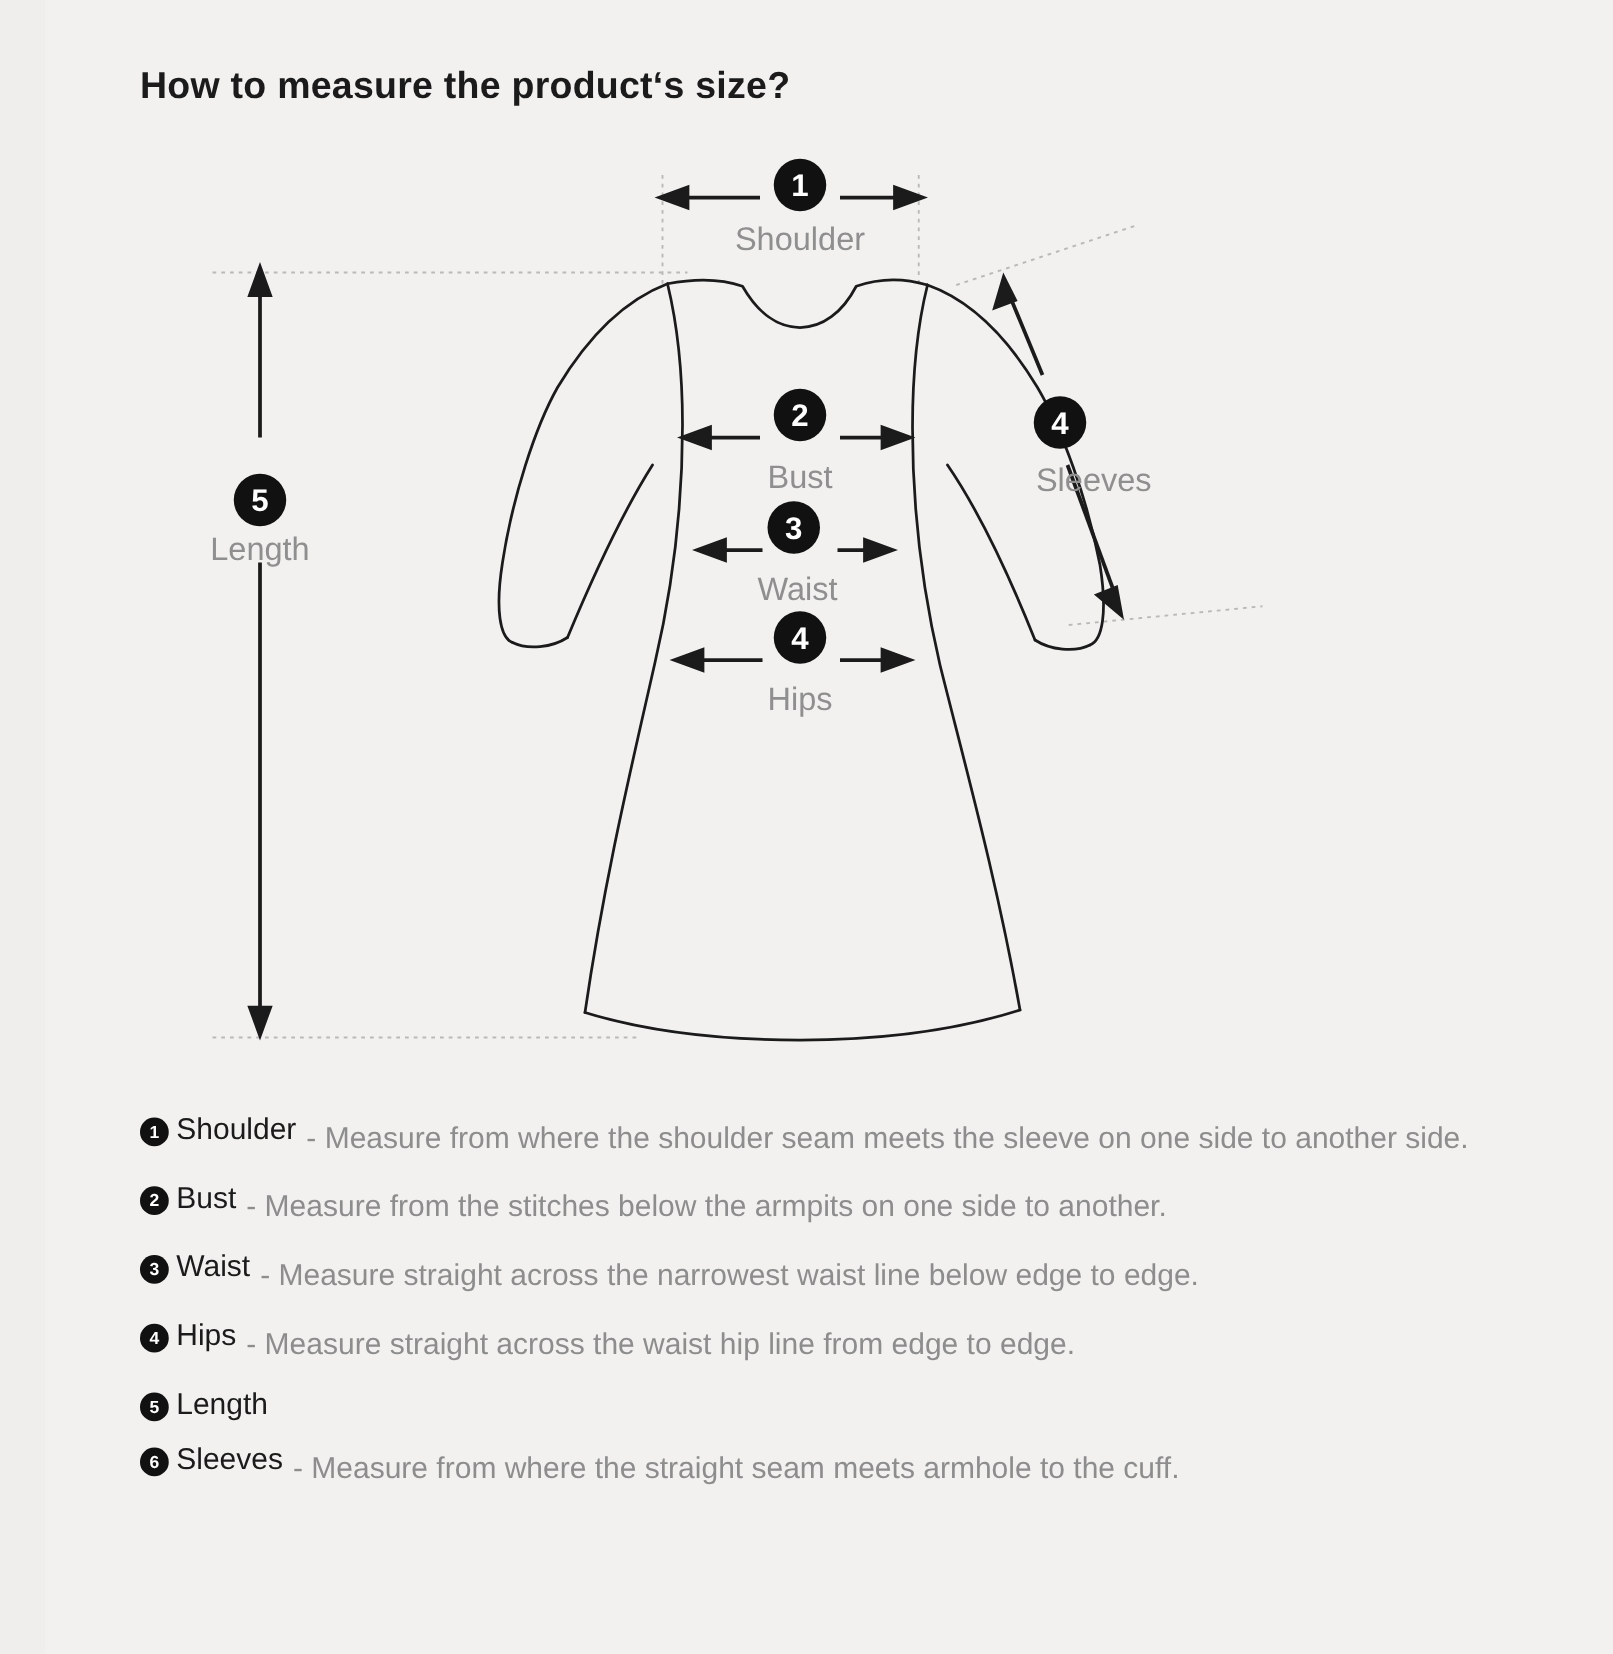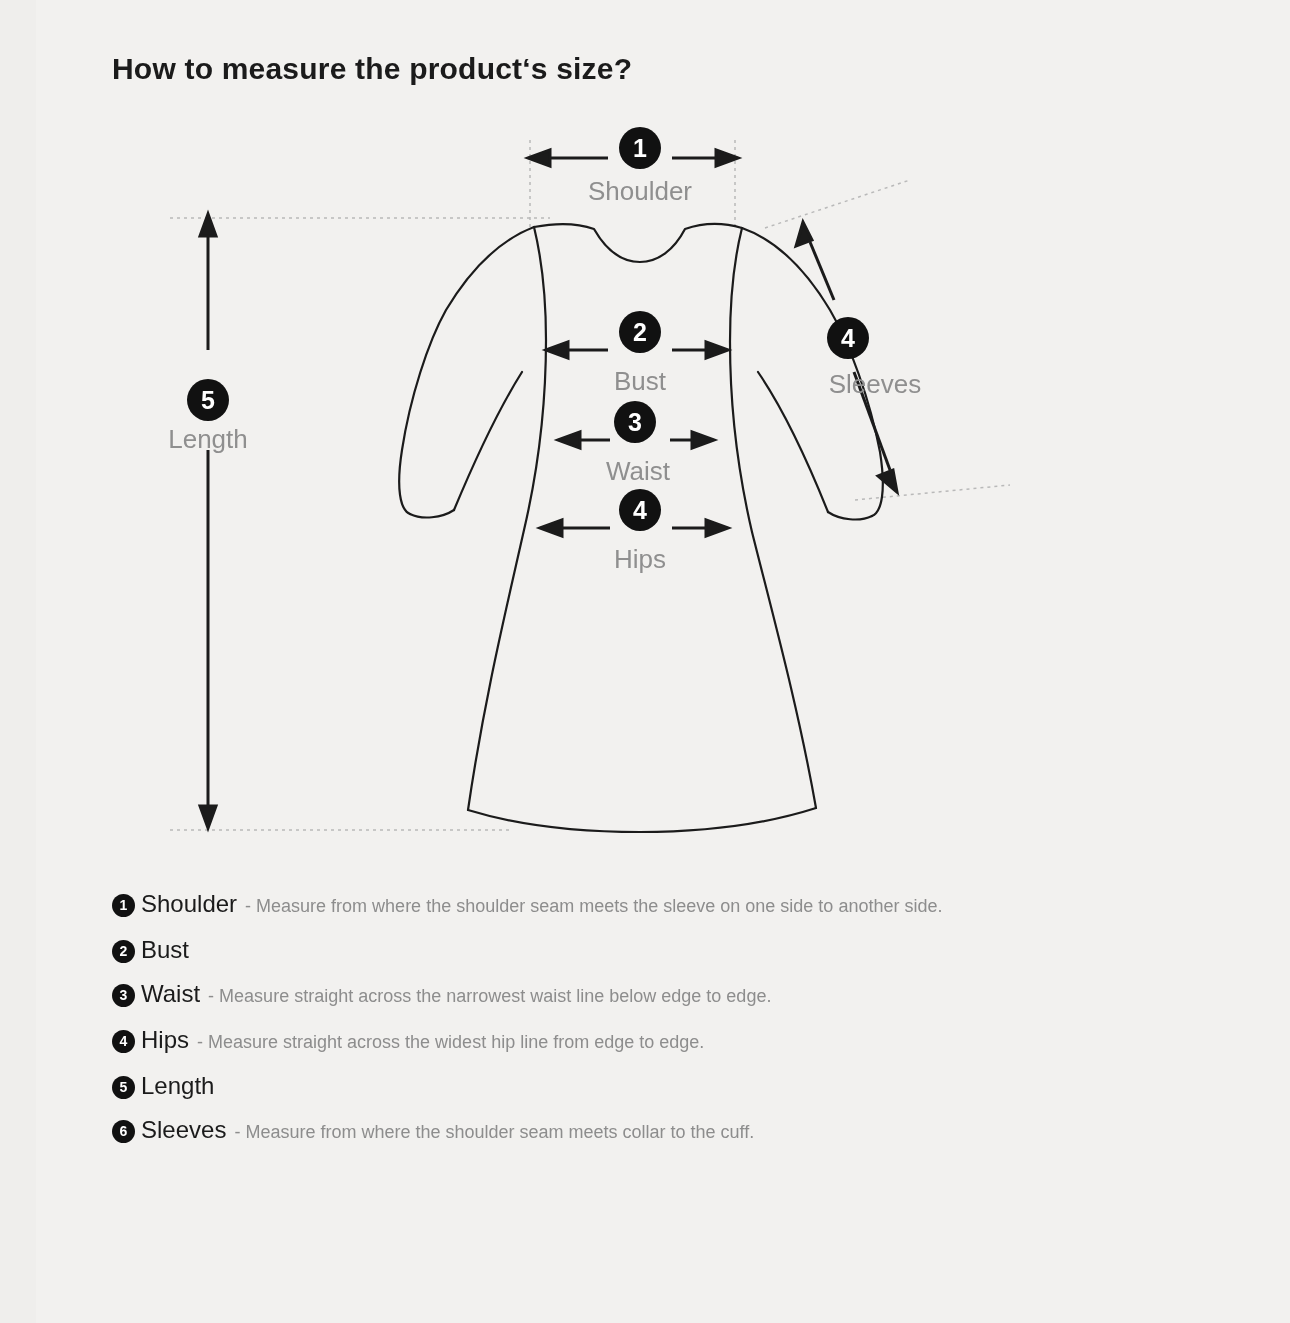--- a/index.html
+++ b/index.html
@@ -71,21 +71,21 @@
   }
   .legend-term {
     flex: 0 0 auto;
     font-size: 24px;
     color: #1b1b1b;
     font-weight: 500;
     margin-right: 8px;
     white-space: nowrap;
   }
   .legend-desc {
-    font-size: 18px;
+    font-size: 24px;
     color: #8d8d8d;
     line-height: 1.5;
     padding-top: 3px;
   }
   .lbl {
     fill: #8f8f8f;
     font-family: "Liberation Sans", sans-serif;
     font-size: 26px;
   }
   .numtxt {
@@ -202,39 +202,40 @@
 
     <div class="legend-row">
       <div class="badge">1</div>
       <div class="legend-term">Shoulder</div>
       <div class="legend-desc">- Measure from where the shoulder seam meets the sleeve on one side to another side.</div>
     </div>
 
     <div class="legend-row">
       <div class="badge">2</div>
       <div class="legend-term">Bust</div>
+      <div class="legend-desc">- Measure from the stitches below the armpits on one side to another.</div>
     </div>
 
     <div class="legend-row">
       <div class="badge">3</div>
       <div class="legend-term">Waist</div>
       <div class="legend-desc">- Measure straight across the narrowest waist line below edge to edge.</div>
     </div>
 
     <div class="legend-row">
       <div class="badge">4</div>
       <div class="legend-term">Hips</div>
-      <div class="legend-desc">- Measure straight across the widest hip line from edge to edge.</div>
+      <div class="legend-desc">- Measure straight across the waist hip line from edge to edge.</div>
     </div>
 
     <div class="legend-row">
       <div class="badge">5</div>
       <div class="legend-term">Length</div>
     </div>
 
     <div class="legend-row">
       <div class="badge">6</div>
       <div class="legend-term">Sleeves</div>
-      <div class="legend-desc">- Measure from where the shoulder seam meets collar to the cuff.</div>
+      <div class="legend-desc">- Measure from where the straight seam meets armhole to the cuff.</div>
     </div>
 
   </div>
 </div>
 
 </body></html>

